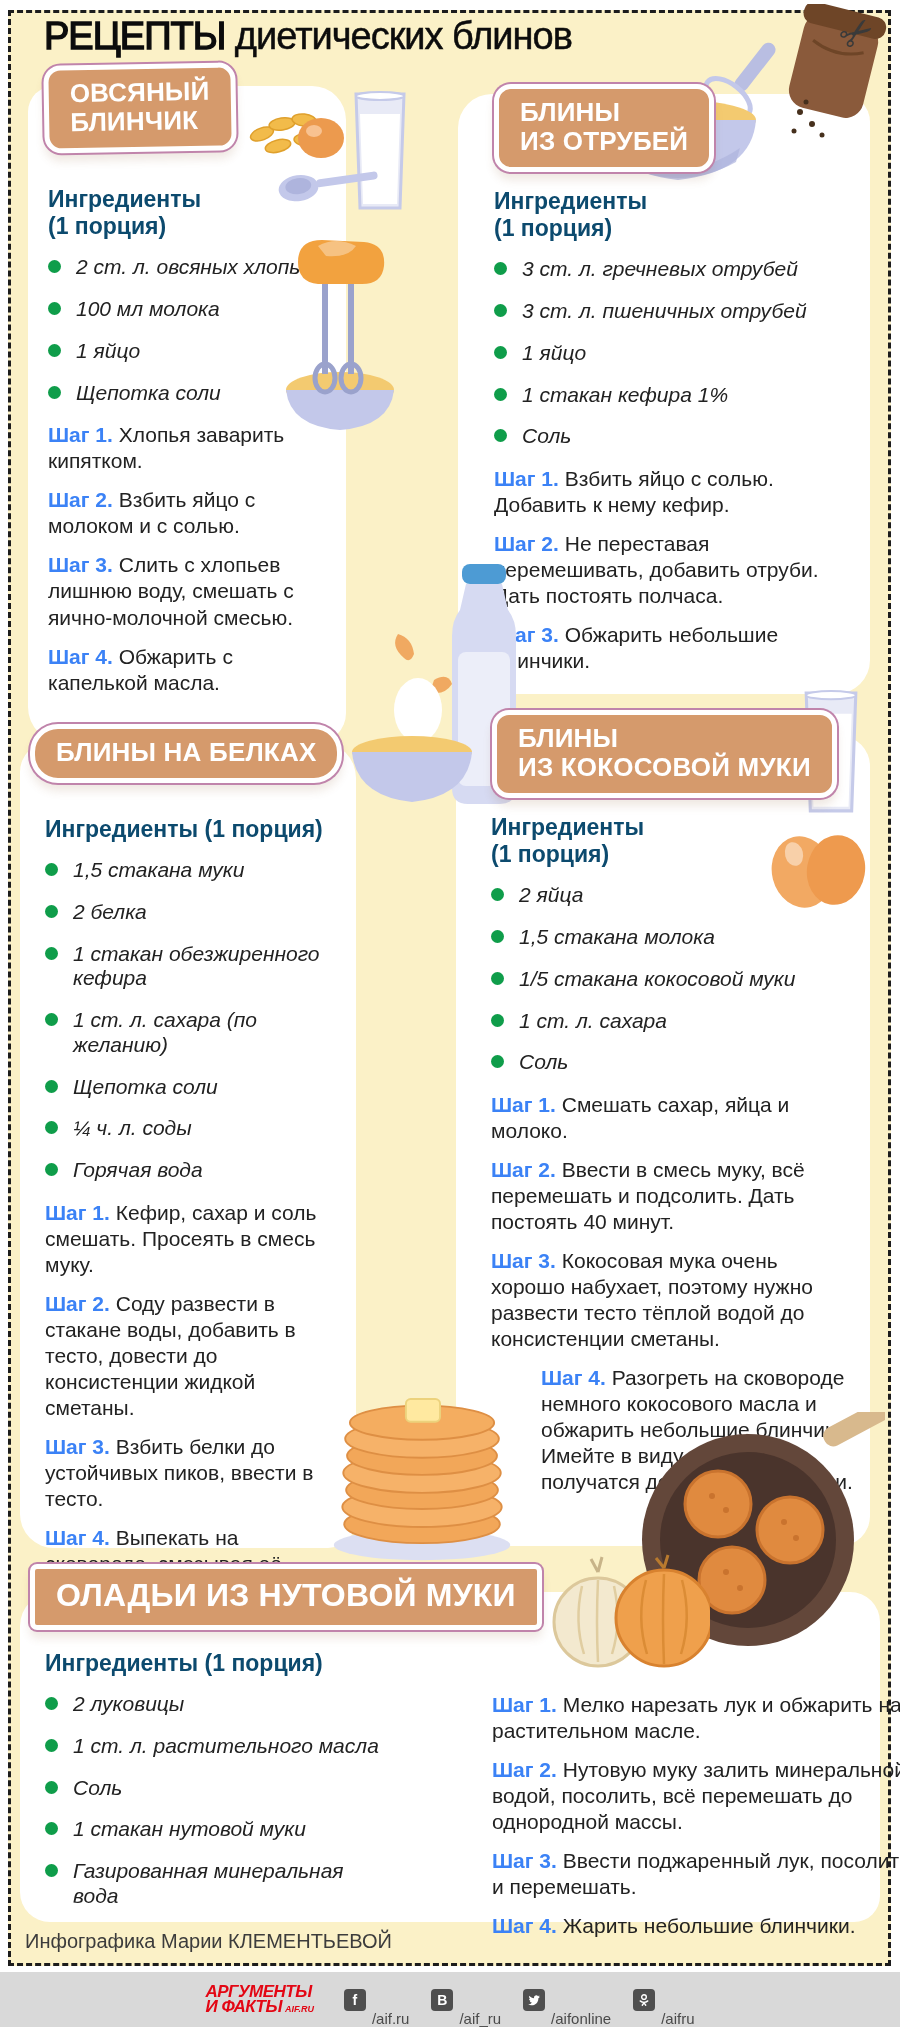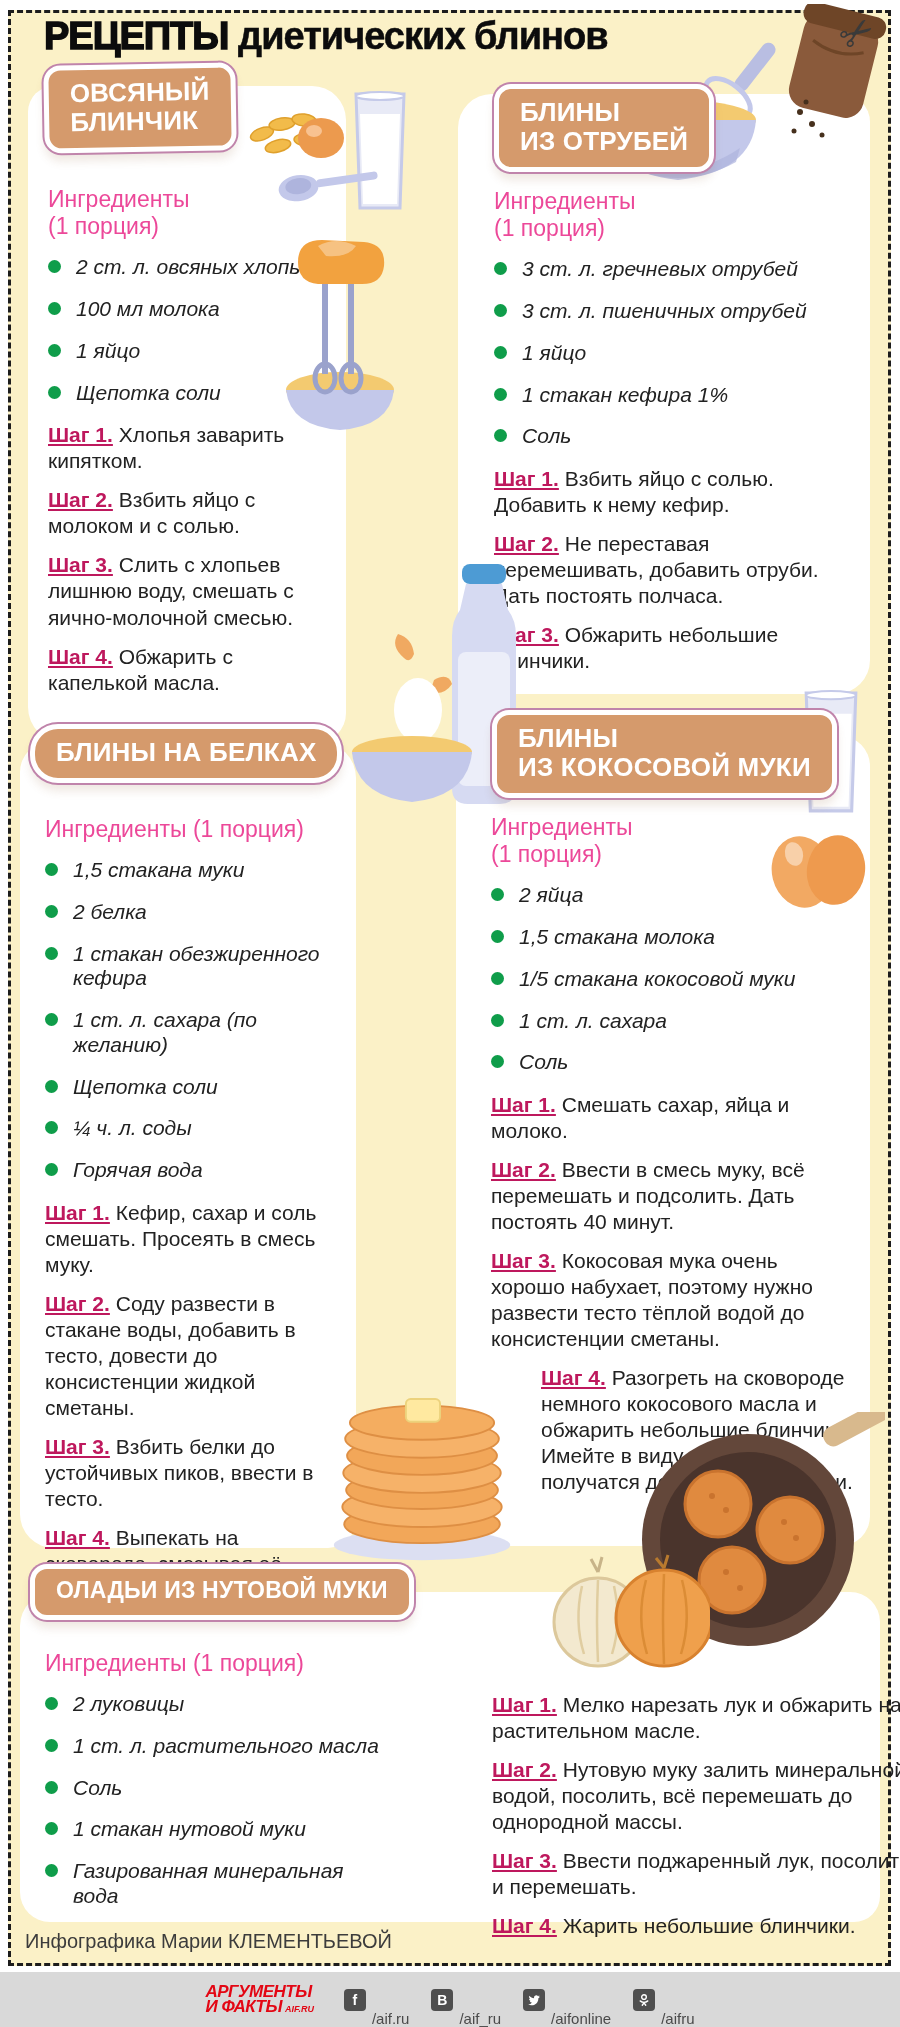--- a/index.html
+++ b/index.html
@@ -1,47 +1,47 @@
 <!DOCTYPE html>
 <html lang="ru"><head>
 <meta charset="utf-8">
 <style>
   html,body{margin:0;padding:0;background:#fff;}
   .page{position:relative;width:900px;height:2027px;overflow:hidden;background:#fff;
         font-family:"Liberation Sans","DejaVu Sans",sans-serif;color:#1e1e1e;}
   .coupon{position:absolute;left:8px;top:10px;width:883px;height:1956px;
           border:3px dashed #1c1c1c;background:#fbf1c7;box-sizing:border-box;z-index:0;}
   .page-title{position:absolute;left:44px;top:16px;margin:0;font-size:38px;line-height:1.1;
-              letter-spacing:-1px;font-weight:bold;color:#0c0c0c;z-index:2;}
+              letter-spacing:-1px;font-weight:normal;color:#0c0c0c;z-index:2;}
   .t-strong{-webkit-text-stroke:1.4px #0c0c0c;}
   .t-rest{-webkit-text-stroke:.5px #0c0c0c;}
   .card{position:absolute;background:#fff;z-index:1;box-sizing:border-box;}
   .card1{left:28px;top:86px;width:318px;height:657px;padding:100px 14px 0 20px;border-radius:26px 34px 30px 36px;}
   .card2{left:458px;top:94px;width:412px;height:600px;padding:94px 18px 0 36px;border-radius:34px 28px 34px 28px;}
   .card3{left:20px;top:742px;width:336px;height:806px;padding:74px 12px 0 25px;border-radius:30px 36px 28px 34px;}
   .card4{left:456px;top:736px;width:414px;height:810px;padding:78px 14px 0 35px;border-radius:34px 30px 30px 34px;}
   .card5{left:20px;top:1592px;width:860px;height:330px;border-radius:34px 30px 26px 30px;}
   .badge{position:absolute;z-index:6;background:#d59a6c;color:#fff;font-weight:bold;font-size:26px;
          line-height:1.12;padding:9px 21px 11px;border-radius:17px;border:5px solid #fff;
          box-shadow:0 0 0 2px #c084ab,0 8px 10px rgba(140,90,50,.14);letter-spacing:.2px;}
   .badge div{white-space:nowrap;}
   .badge div:empty{display:none;}
   .badge1{left:44px;top:64px;transform:rotate(-1deg);}
   .badge2{left:494px;top:84px;}
   .badge3{left:30px;top:724px;border-radius:28px;}
   .badge4{left:492px;top:710px;}
-  .badge5{left:30px;top:1564px;font-size:23px;}
-  .ing-head{margin:0 0 15px;font-size:23px;font-weight:normal;line-height:1.18;color:#ec4899;}
+  .badge5{left:30px;top:1564px;font-size:32px;border-radius:7px;}
+  .ing-head{margin:0 0 15px;font-size:23px;font-weight:bold;line-height:1.18;color:#0c4a6e;}
   .ing-head div:empty{display:none;}
   .ing{list-style:none;margin:0 0 10px;padding:0;}
   .ing-item{display:flex;gap:15px;margin-bottom:17px;font-style:italic;font-size:21px;line-height:1.18;color:#222;}
   .dot{flex:0 0 13px;width:13px;height:13px;border-radius:50%;background:#0f9d4a;margin-top:5px;}
   .steps{margin-top:12px;}
   .step{margin:0 0 13px;font-size:21px;line-height:1.24;color:#222;}
-  .step b{color:#be185d;text-decoration:underline;}
+  .step b{color:#3b82f6;}
   .c4-steps .step:nth-of-type(4){margin-left:50px;}
   .c5-left{position:absolute;left:25px;top:58px;width:345px;}
   .c5-right{position:absolute;left:430px;top:88px;width:420px;margin-left:42px;}
   .illu{position:absolute;z-index:5;pointer-events:none;}
   .i-oats{left:248px;top:106px;}
   .i-egg{left:296px;top:116px;}
   .i-glass1{left:350px;top:90px;}
   .i-spoon{left:276px;top:162px;}
   .i-mixer{left:278px;top:232px;}
   .i-whiskbowl{left:590px;top:42px;}

